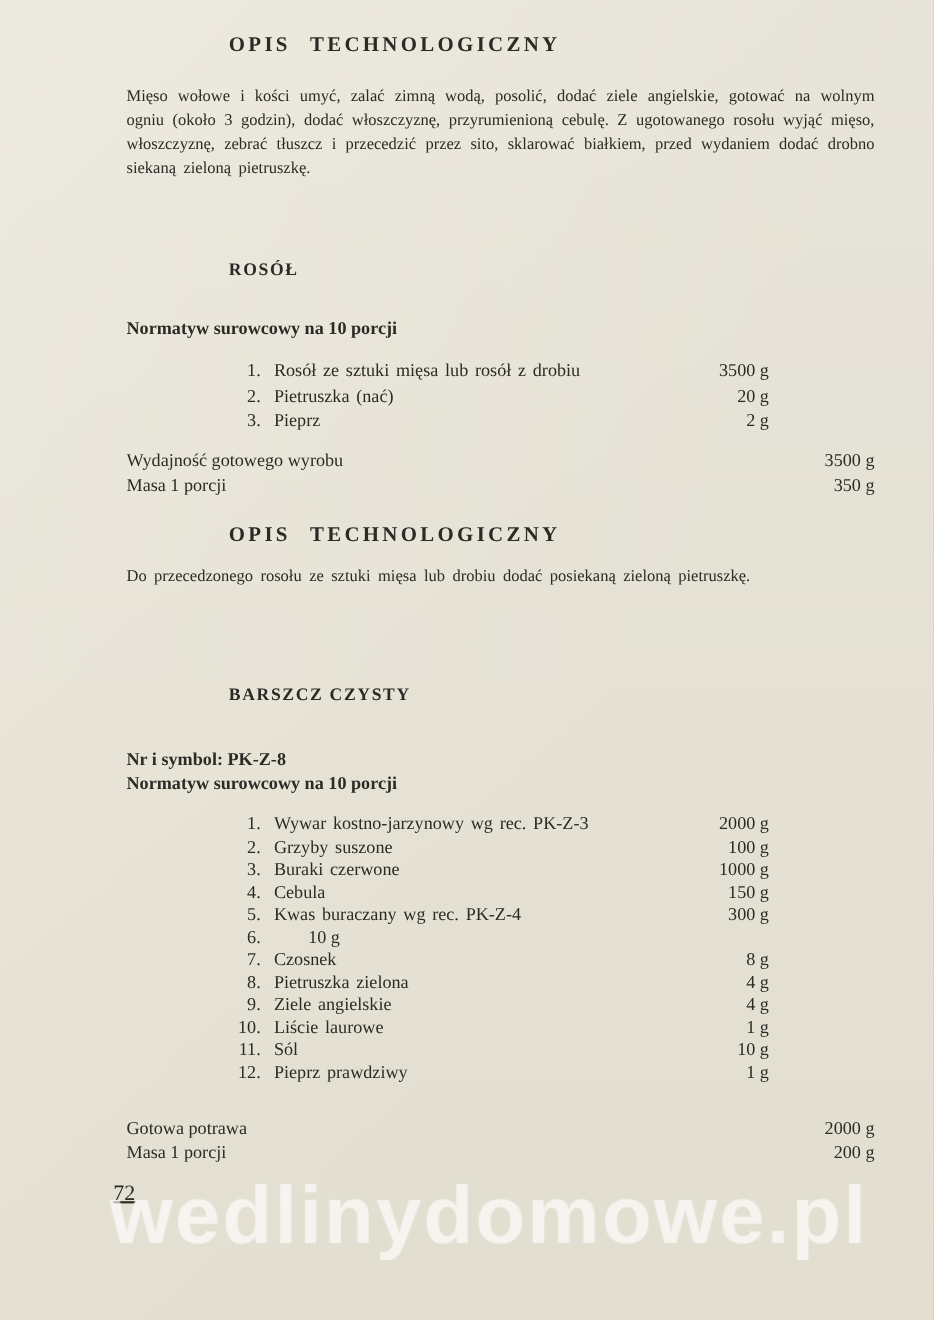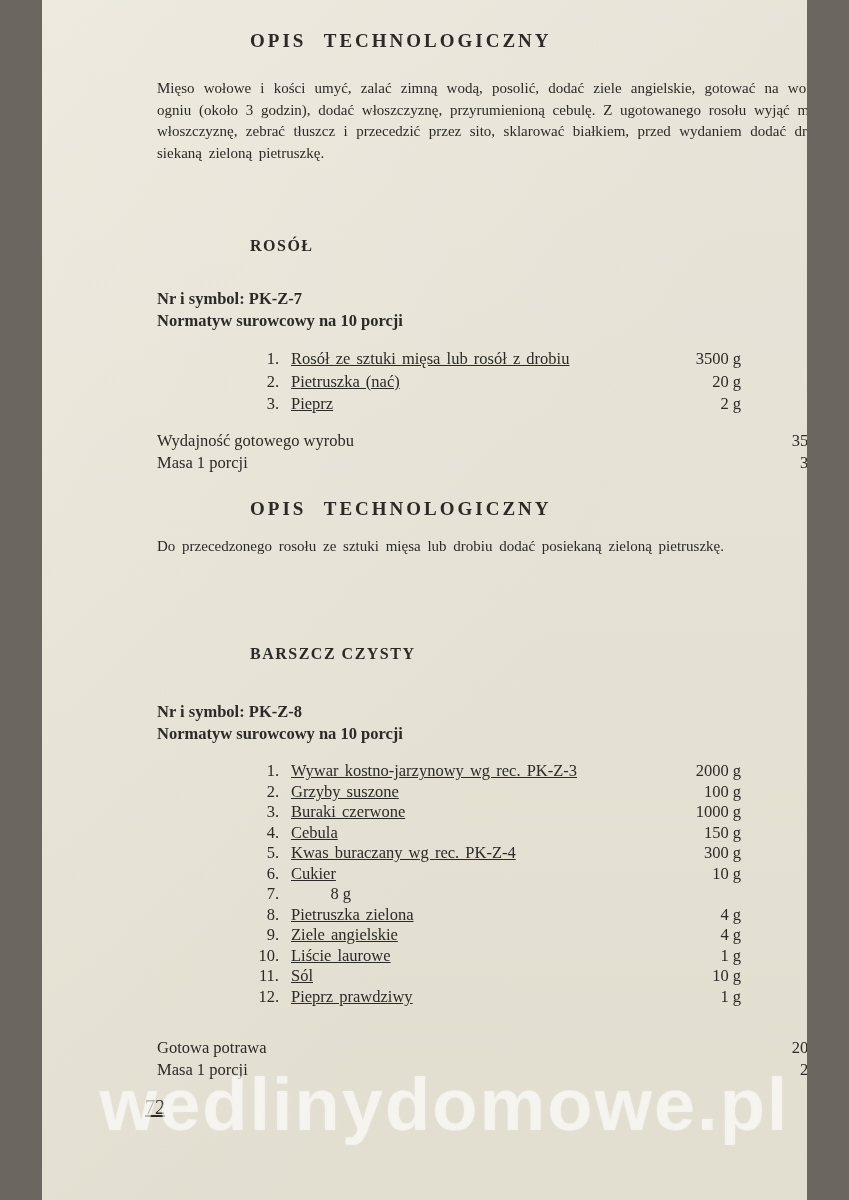--- a/index.html
+++ b/index.html
@@ -2,21 +2,21 @@
 <html><head>
 <meta charset="utf-8">
 <style>
   html, body {
     margin: 0;
     padding: 0;
     background: #6b675f;
   }
   .scan-page {
     position: relative;
-    width: 765px;
+    width: 849px;
     height: 1200px;
     margin: 0 auto;
     background:
       linear-gradient(115deg, rgba(255,255,255,0.08), rgba(0,0,0,0.02) 60%),
       linear-gradient(180deg, #ece8dc 0%, #e9e5d8 55%, #e6e2d4 100%);
     overflow: hidden;
     font-family: "Liberation Serif", "DejaVu Serif", serif;
     color: #2b2a26;
     box-sizing: border-box;
     padding: 30px 54px 0 115px;
@@ -73,21 +73,20 @@
   .ing-row.roomy { line-height: 22.5px; }
   .ing-num {
     width: 30px;
     text-align: right;
     flex: 0 0 auto;
   }
   .ing-name {
     flex: 1 1 auto;
     padding-left: 12px;
     word-spacing: 2px;
-    text-decoration: underline;
   }
   .ing-qty {
     flex: 0 0 auto;
     width: 72px;
     text-align: right;
   }
   .totals {
     margin-top: 14px;
     font-size: 16.5px;
   }
@@ -127,21 +126,20 @@
 
 <div class="scan-page">
   <div class="content">
 
     <h2 class="section-heading">OPIS  TECHNOLOGICZNY</h2>
     <p class="body-text">Mięso wołowe i kości umyć, zalać zimną wodą, posolić, dodać ziele angielskie, gotować na wolnym ogniu (około 3 godzin), dodać włoszczyznę, przyrumienioną cebulę. Z ugotowanego rosołu wyjąć mięso, włoszczyznę, zebrać tłuszcz i przecedzić przez sito, sklarować białkiem, przed wydaniem dodać drobno siekaną zieloną pietruszkę.</p>
 
     <h1 class="recipe-title">ROSÓŁ</h1>
 
     <div class="meta-block">
-      <p class="meta-line">Nr i symbol: PK-Z-7</p>
       <p class="meta-line">Normatyw surowcowy na 10 porcji</p>
     </div>
 
     <div class="ingredients">
       <div class="ing-row roomy">
         <span class="ing-num">1.</span>
         <span class="ing-name">Rosół ze sztuki mięsa lub rosół z drobiu</span>
         <span class="ing-qty">3500 g</span>
       </div>
       <div class="ing-row roomy">
@@ -198,25 +196,25 @@
         <span class="ing-name">Cebula</span>
         <span class="ing-qty">150 g</span>
       </div>
       <div class="ing-row">
         <span class="ing-num">5.</span>
         <span class="ing-name">Kwas buraczany wg rec. PK-Z-4</span>
         <span class="ing-qty">300 g</span>
       </div>
       <div class="ing-row">
         <span class="ing-num">6.</span>
-        <span class="ing-name">Cukier</span>
         <span class="ing-qty">10 g</span>
       </div>
       <div class="ing-row">
         <span class="ing-num">7.</span>
+        <span class="ing-name">Czosnek</span>
         <span class="ing-qty">8 g</span>
       </div>
       <div class="ing-row">
         <span class="ing-num">8.</span>
         <span class="ing-name">Pietruszka zielona</span>
         <span class="ing-qty">4 g</span>
       </div>
       <div class="ing-row">
         <span class="ing-num">9.</span>
         <span class="ing-name">Ziele angielskie</span>

